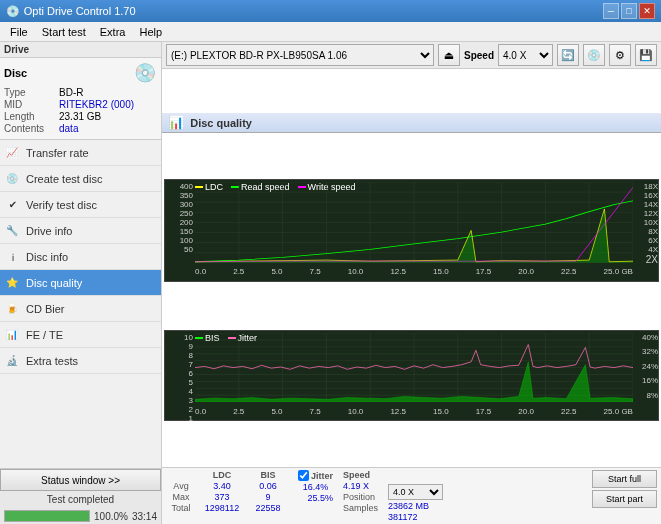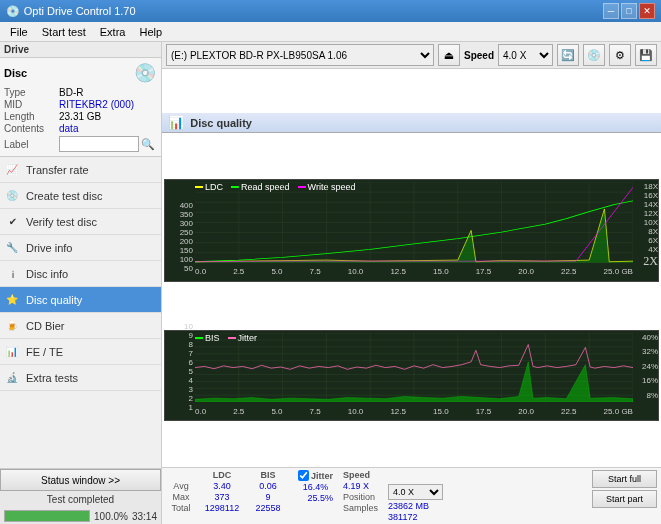--- a/index.html
+++ b/index.html
@@ -61,21 +61,21 @@
     .chart-area { background: #1a2a1a; position: relative; border: 1px solid #444; margin: 2px; }
     .chart-top { height: 175px; }
     .chart-bottom { height: 155px; }
     
     
     .legend { position: absolute; top: 2px; left: 30px; display: flex; gap: 8px; font-size: 9px; }
     .legend-item { display: flex; align-items: center; gap: 2px; color: white; }
     .legend-dot { width: 8px; height: 2px; }
     
     
-    .y-axis { position: absolute; left: 0; top: 0; bottom: 8px; width: 30px; display: flex; flex-direction: column; justify-content: flex-end; padding: 2px 2px 0 0; }
+    .y-axis { position: absolute; left: 0; top: 0; bottom: 8px; width: 30px; display: flex; flex-direction: column; justify-content: flex-start; padding: 2px 2px 0 0; }
     .y-label { font-size: 8px; color: #ccc; text-align: right; }
     .y-axis-right { position: absolute; right: 0; top: 0; bottom: 20px; width: 25px; display: flex; flex-direction: column; justify-content: space-between; padding: 2px 0 0 2px; }
     
     
     .x-axis { position: absolute; bottom: 0; left: 30px; right: 25px; height: 18px; display: flex; justify-content: space-between; align-items: center; }
     .x-label { font-size: 8px; color: #ccc; }
     
     
     .chart-canvas { position: absolute; left: 30px; right: 25px; top: 2px; bottom: 18px; overflow: hidden; }
     
@@ -137,25 +137,20 @@
         <span class="disc-key">MID</span>
         <span class="disc-val">RITEKBR2 (000)</span>
       </div>
       <div class="disc-row">
         <span class="disc-key">Length</span>
         <span class="disc-val-black">23.31 GB</span>
       </div>
       <div class="disc-row">
         <span class="disc-key">Contents</span>
         <span class="disc-val">data</span>
-      </div>
-      <div class="label-row">
-        <span class="disc-key">Label</span>
-        <input class="label-input" type="text" style="">
-        <span style="margin-left:2px;font-size:11px;cursor:pointer;">🔍</span>
       </div>
     </div>
 
     <div class="nav-section">
       <div class="nav-item">
         <span class="nav-icon">📈</span>
         <span>Transfer rate</span>
       </div>
       <div class="nav-item">
         <span class="nav-icon">💿</span>
@@ -258,21 +253,21 @@
 
       <div class="y-axis-right">
         <span class="y-label" style="color:#ccc;font-size:8px;">18X</span>
         <span class="y-label" style="color:#ccc;font-size:8px;">16X</span>
         <span class="y-label" style="color:#ccc;font-size:8px;">14X</span>
         <span class="y-label" style="color:#ccc;font-size:8px;">12X</span>
         <span class="y-label" style="color:#ccc;font-size:8px;">10X</span>
         <span class="y-label" style="color:#ccc;font-size:8px;">8X</span>
         <span class="y-label" style="color:#ccc;font-size:8px;">6X</span>
         <span class="y-label" style="color:#ccc;font-size:8px;">4X</span>
-        <span class="y-label" style="color:#ccc;font-size:12px;font-family:Liberation Serif, serif;">2X</span>
+        <span class="y-label" style="color:#ccc;font-size:10px;">2X</span>
       </div>
 
       <div class="chart-canvas">
         <svg class="chart-svg" viewBox="0 0 460 150" preserveAspectRatio="none">
 
           <line x1="0" y1="0" x2="460" y2="0" class="grid-line"></line>
           <line x1="0" y1="18.75" x2="460" y2="18.75" class="grid-line"></line>
           <line x1="0" y1="37.5" x2="460" y2="37.5" class="grid-line"></line>
           <line x1="0" y1="56.25" x2="460" y2="56.25" class="grid-line"></line>
           <line x1="0" y1="75" x2="460" y2="75" class="grid-line"></line>

